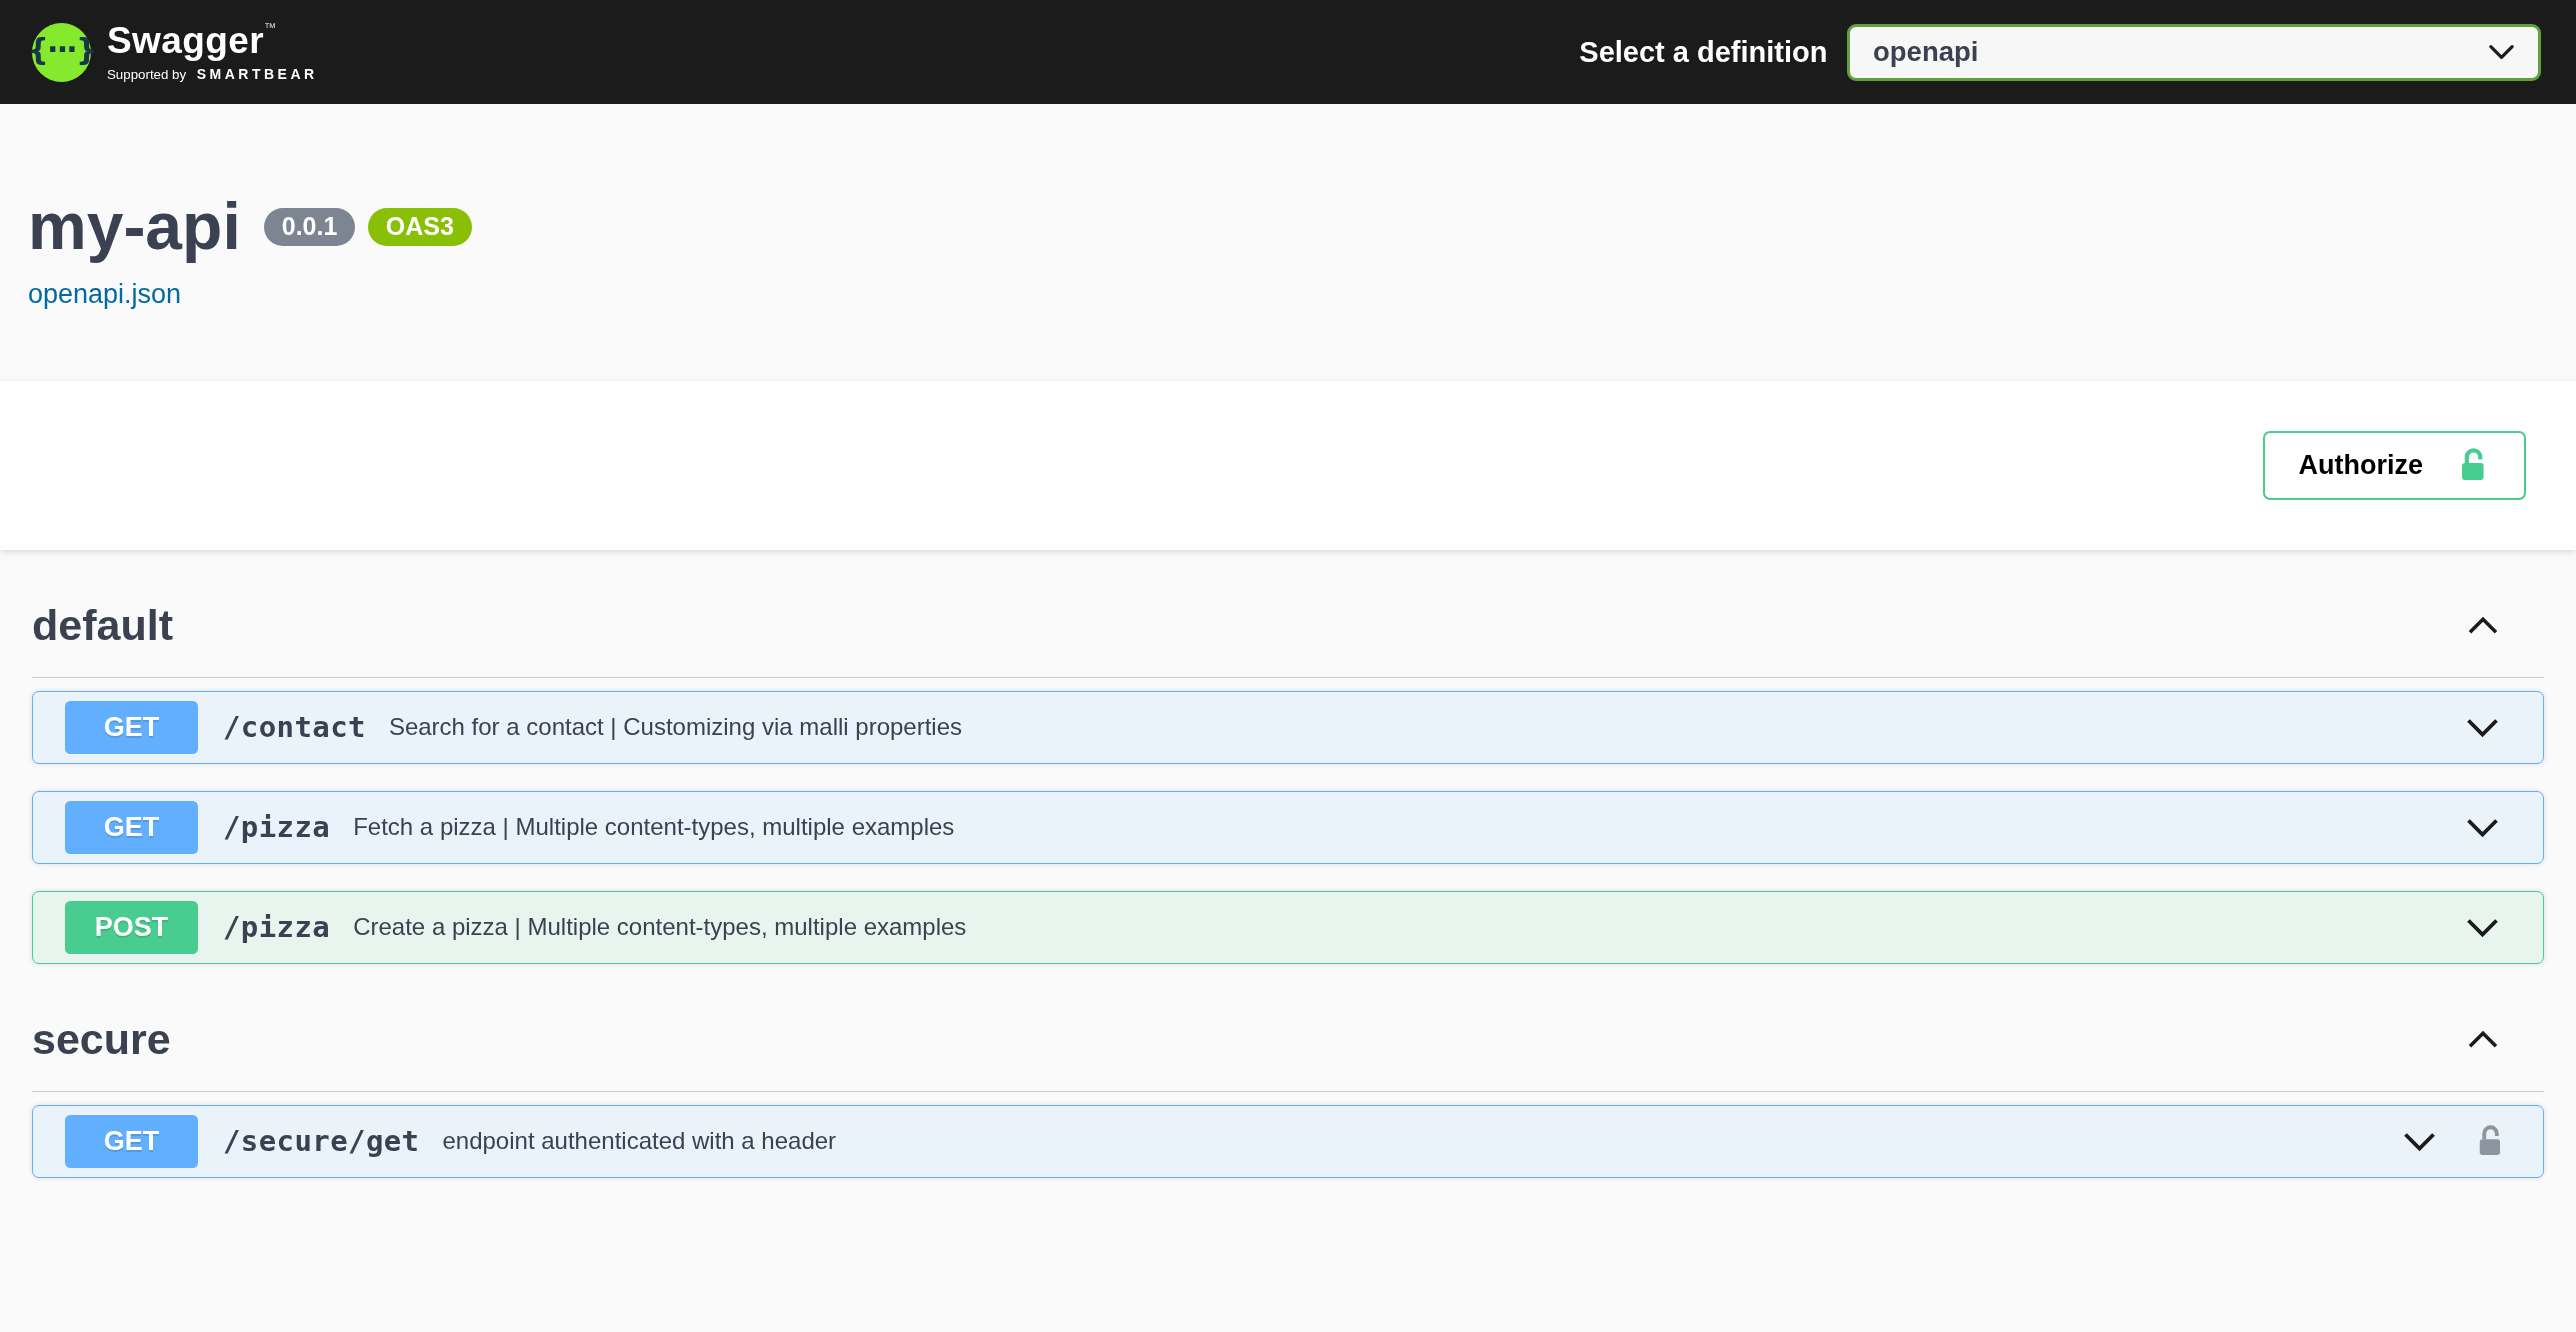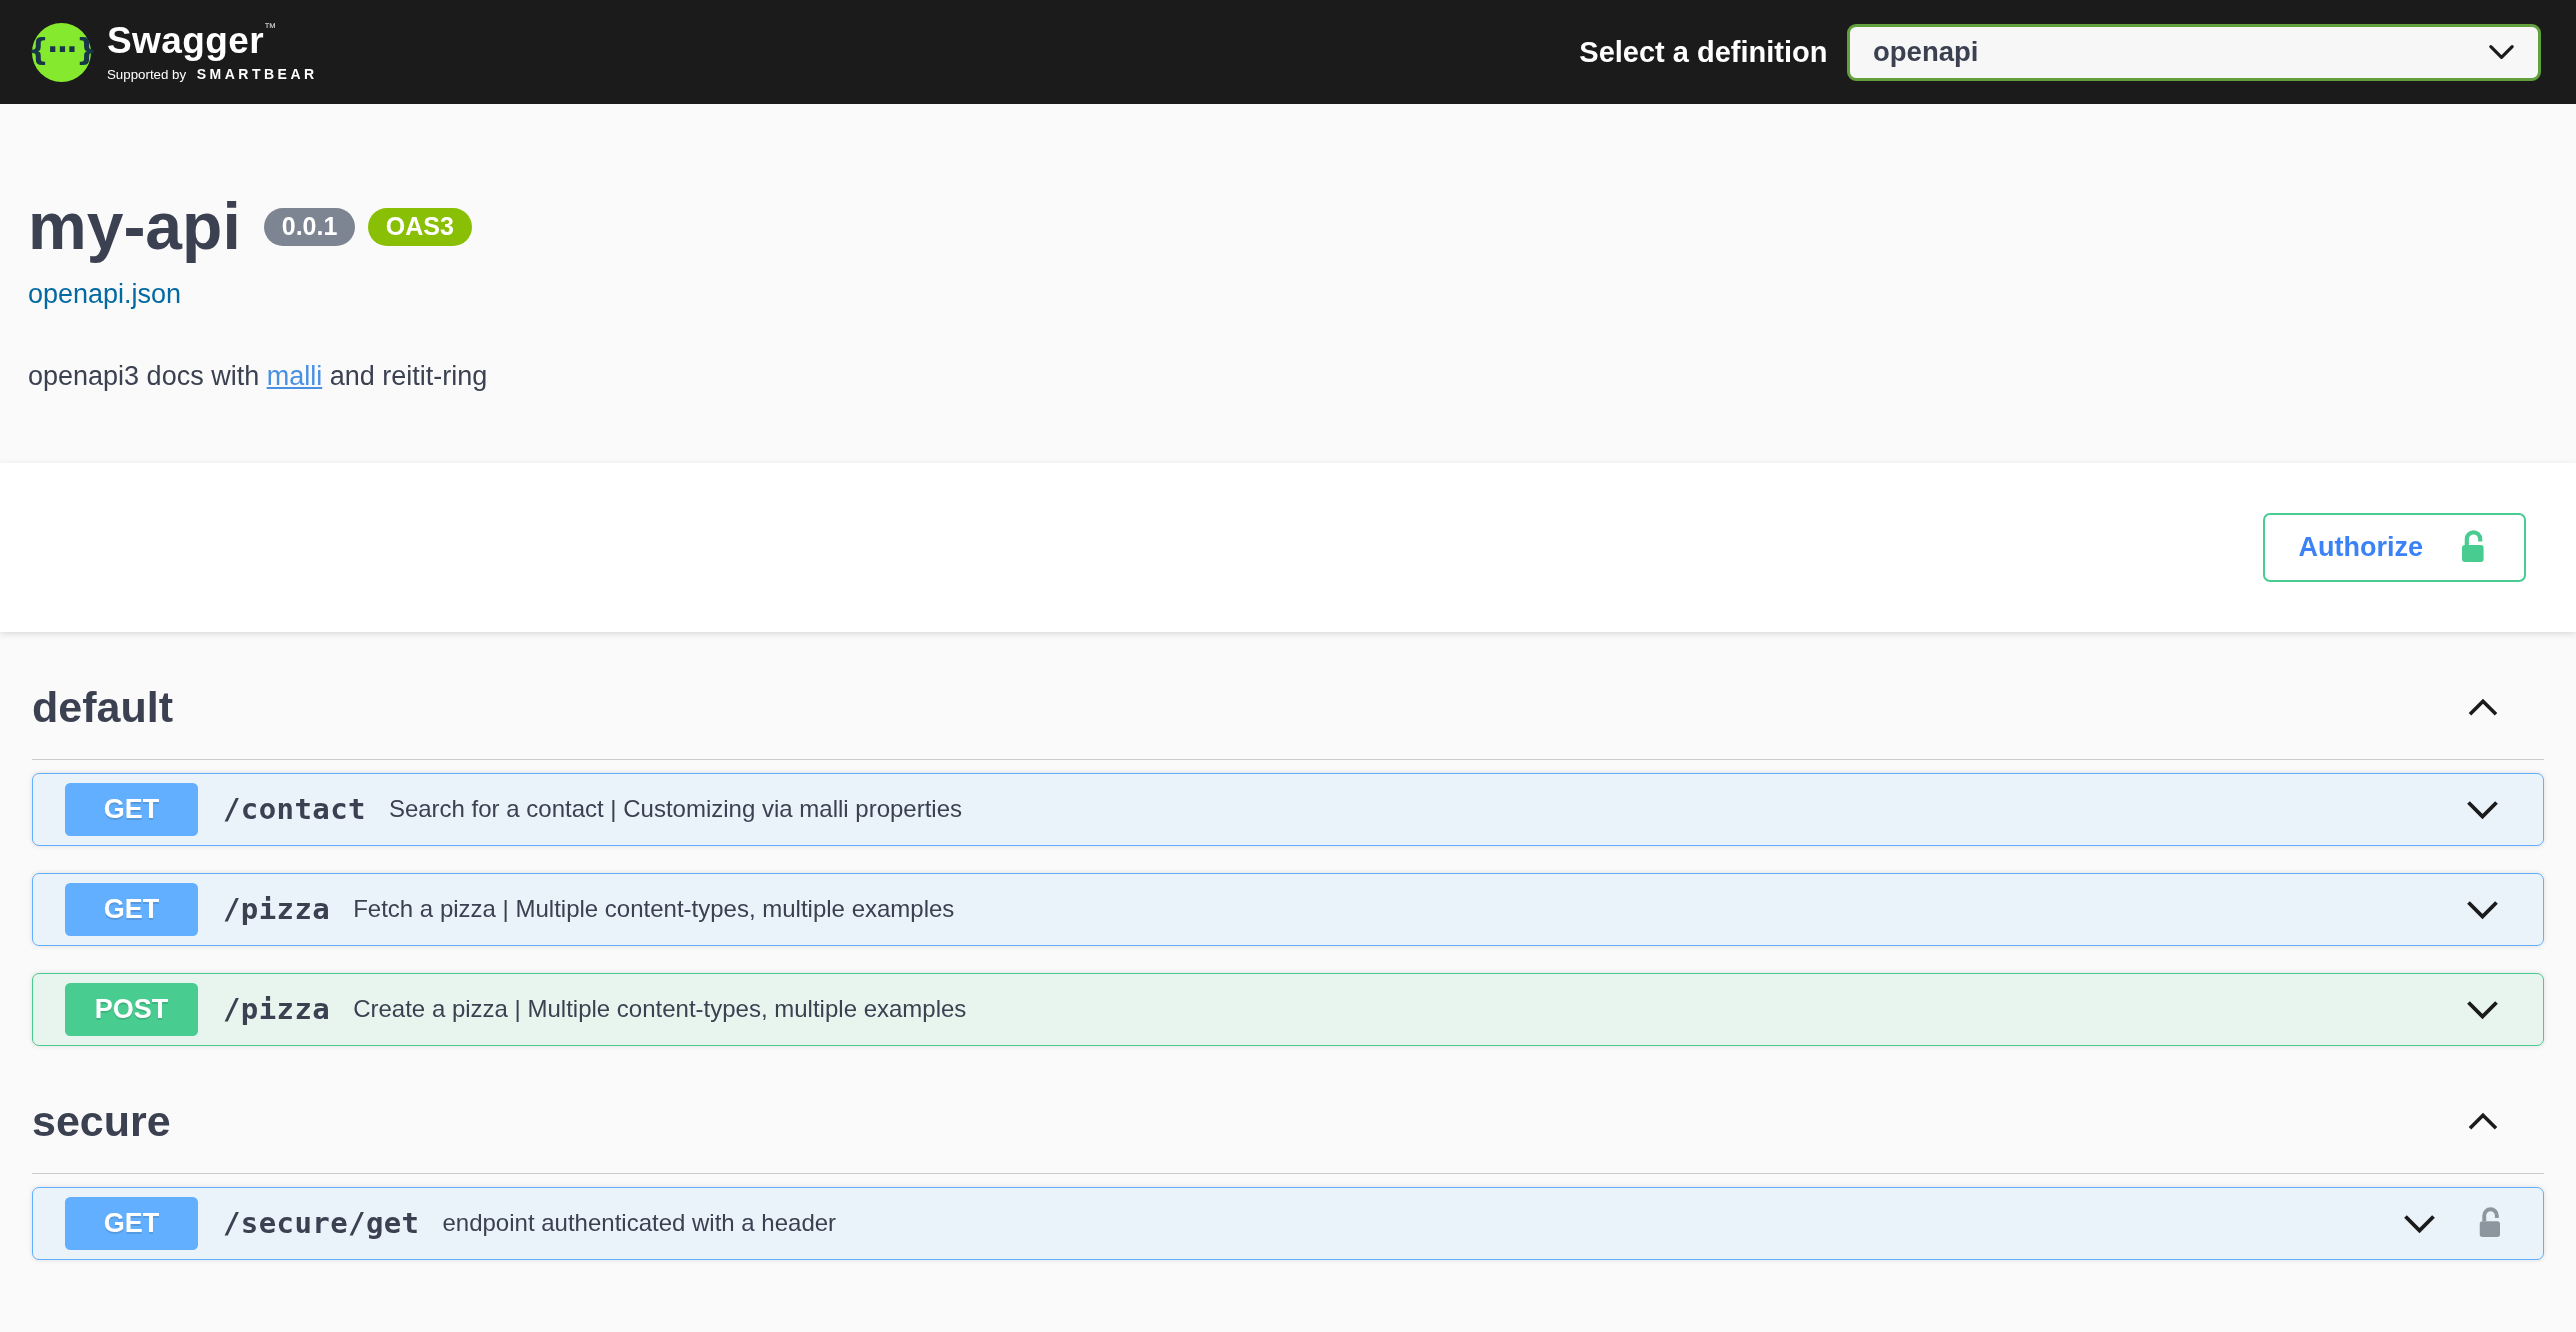--- a/index.html
+++ b/index.html
@@ -80,21 +80,21 @@
     box-shadow: 0 1.8px 7px rgba(0,0,0,.15);
     display: flex; align-items: center; justify-content: flex-end;
     padding-right: 50px;
   }
   .authorize-btn {
     display: flex; align-items: center; gap: 35px;
     background: transparent;
     border: 2.7px solid #49cc90;
     border-radius: 7px;
     padding: 13.3px 34px;
-    color: #3b82f6;
+    color: #000000;
     font-family: "Liberation Sans", sans-serif;
     font-size: 27px; font-weight: 700;
     cursor: pointer;
   }
 
   
   .wrapper { padding: 0 32px 35px 32px; }
   .opblock-tag {
     margin-top: 41px;
     padding: 10.6px 0 27px 0;
@@ -172,21 +172,20 @@
 </header>
 
 <main>
   <section class="info">
     <h1 class="api-title">
       <span>my-api</span>
       <span class="badge ver">0.0.1</span>
       <span class="badge oas">OAS3</span>
     </h1>
     <a class="spec-link">openapi.json</a>
-    <p class="description"><span>openapi3 docs with </span><a>malli</a><span> and reitit-ring</span></p>
   </section>
 
   <div class="scheme-container">
     <button class="authorize-btn">
       <span>Authorize</span>
       <svg class="icon-svg" width="32" height="39" viewBox="0 0 20 23">
         <path d="M5.5 10 V6.2 a4.2 4.2 0 0 1 8.4 0 v1.6" fill="none" stroke="#49cc90" stroke-width="2.6"></path>
         <rect x="2.5" y="10" width="13.5" height="10.5" rx="1.8" fill="#49cc90"></rect>
       </svg>
     </button>

